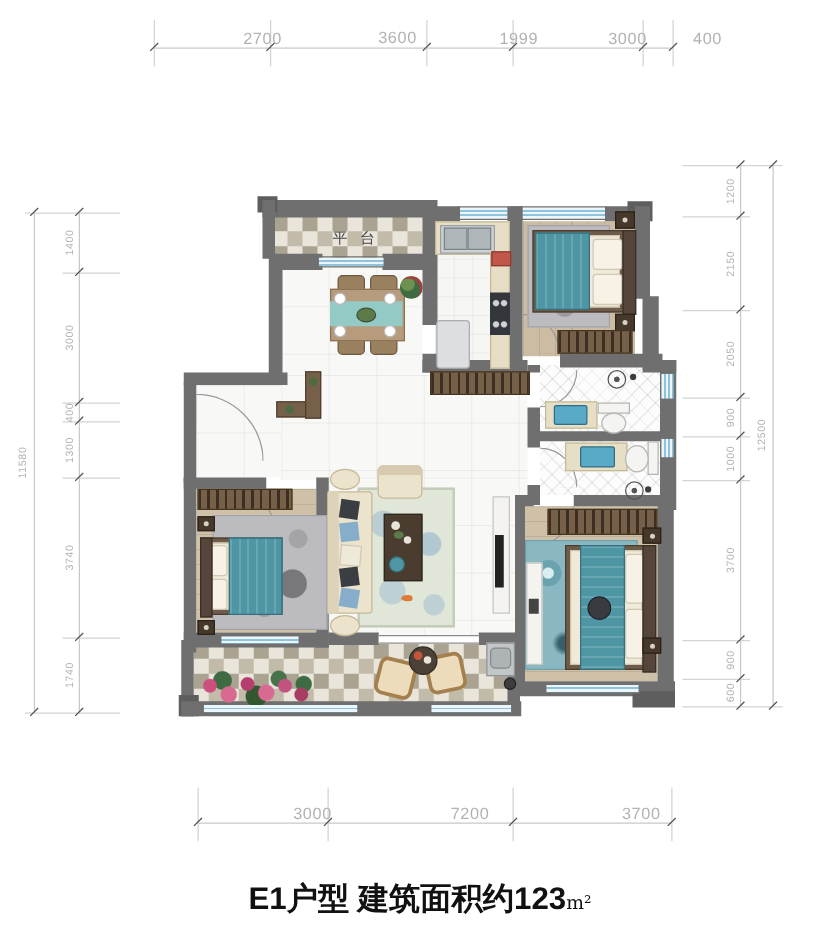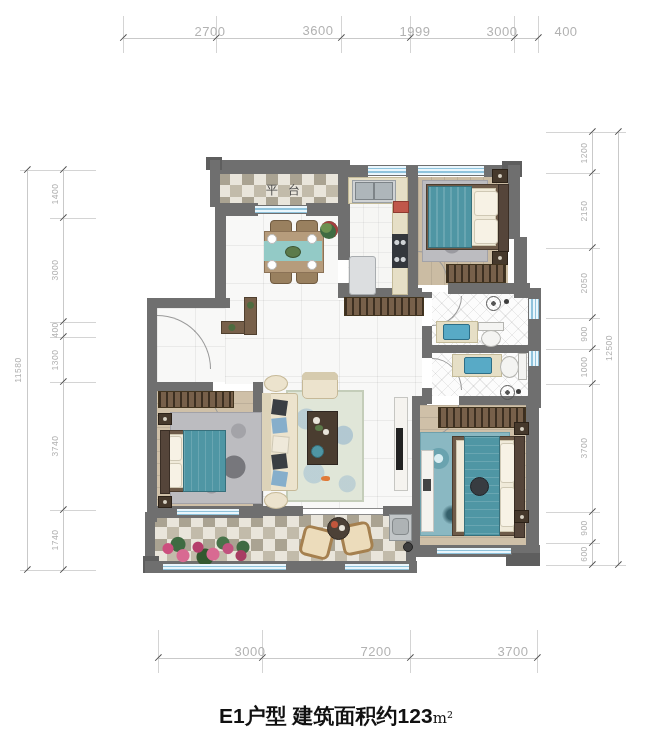--- a/index.html
+++ b/index.html
@@ -40,21 +40,21 @@
   .rug-teal{background-color:#8ab8c2;background-image:radial-gradient(circle at 20% 25%,#d9eef2 0 4px,#6aa3af 5px 10px,transparent 11px),radial-gradient(circle at 70% 70%,#d9eef2 0 5px,#5f98a5 6px 13px,transparent 14px),radial-gradient(circle at 80% 20%,#cfe8ec 0 4px,transparent 9px),radial-gradient(circle at 35% 80%,#35606b 0 5px,transparent 10px);border:1px solid #6fa0ab;box-sizing:border-box;}
   .flowers{background-image:radial-gradient(circle at 15% 45%,#cc4f7e 0 5px,transparent 6px),radial-gradient(circle at 30% 70%,#d86a92 0 6px,transparent 7px),radial-gradient(circle at 45% 40%,#b53e6c 0 5px,transparent 6px),radial-gradient(circle at 60% 65%,#d86a92 0 6px,transparent 7px),radial-gradient(circle at 75% 45%,#c2527f 0 5px,transparent 6px),radial-gradient(circle at 88% 70%,#a83d63 0 5px,transparent 6px),radial-gradient(circle at 25% 30%,#3f6b42 0 7px,transparent 8px),radial-gradient(circle at 52% 75%,#33582f 0 8px,transparent 9px),radial-gradient(circle at 70% 25%,#48734a 0 6px,transparent 7px),radial-gradient(circle at 90% 40%,#3f6b42 0 6px,transparent 7px);}
   
   .dl{background:#c9c9c9;}
   .ex{background:#d4d4d4;}
   .tk{width:9px;height:1.4px;background:#4f4f4f;transform:rotate(-45deg);}
   .dm{font-size:13px;color:#b2b2b2;transform:translate(-50%,-50%);white-space:nowrap;letter-spacing:.5px;margin-left:40px;}
   .dmv{font-size:8.5px;color:#b2b2b2;transform:translate(-50%,-50%) rotate(-90deg);white-space:nowrap;letter-spacing:.5px;}
   #platform-label{font-size:12px;color:#454545;letter-spacing:10px;text-indent:10px;text-align:center;}
   #title{left:0;right:0;top:702px;text-align:center;color:#111;}
-  #title .t1{font-size:21px;font-weight:bold;}
+  #title .t1{font-size:25px;font-weight:bold;}
   #title .t2{font-size:15px;font-family:"DejaVu Serif", serif;font-weight:normal;}
   .circ{border-radius:50%;}
 </style>
 </head>
 <body>
 
 <div id="stage">
 
   <div class="a dl" style="left:123px;top:38px;width:415px;height:1px"></div>
   <div class="a ex" style="left:123px;top:16px;width:1px;height:37px"></div>

